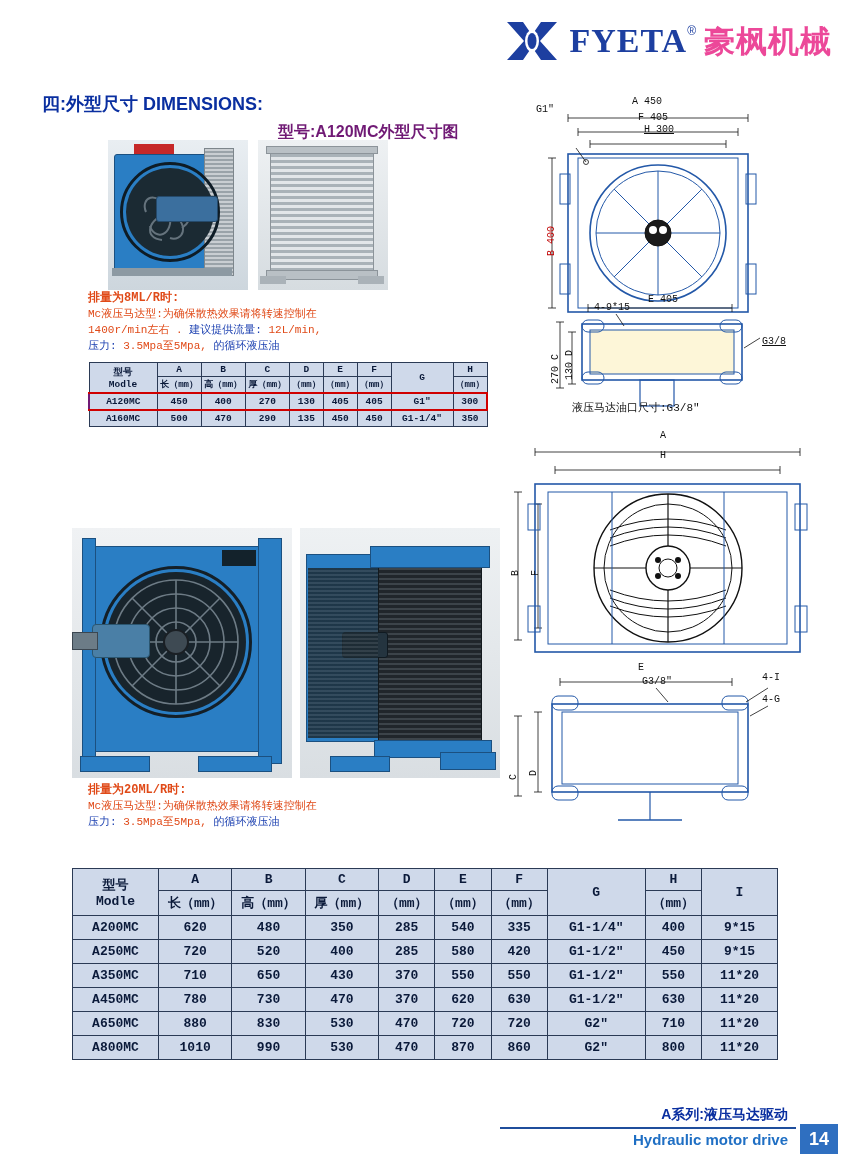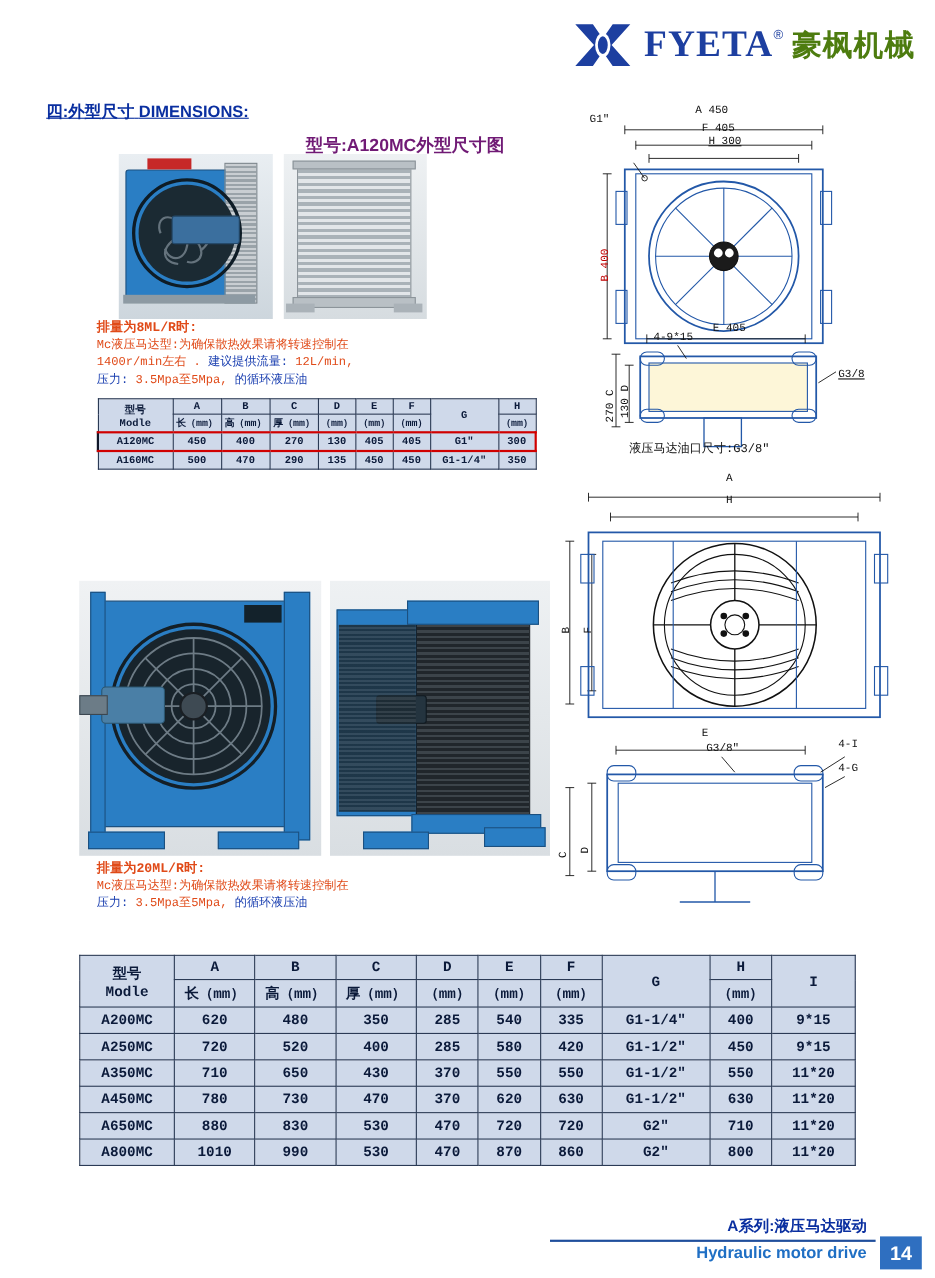--- a/index.html
+++ b/index.html
@@ -19,28 +19,28 @@
     display:flex; align-items:center; gap:8px;
   }
   .logo-mark { width:58px; height:46px; position:relative; }
   .brand-latin {
     font-family:"Liberation Serif", serif;
     font-size:34px; font-weight:bold; color:#1d3fa0;
     letter-spacing:1px; line-height:1;
   }
   .brand-reg { font-size:12px; vertical-align:super; }
   .brand-cn {
-    font-size:27px; font-weight:bold; color:#4d7c0f;
+    font-size:31px; font-weight:bold; color:#ec4899;
     line-height:1; letter-spacing:1px;
   }
 
   
   .sec-title {
     position:absolute; left:42px; top:92px;
-    font-size:15px; font-weight:bold; color:#0a2fa0;text-decoration:underline;
+    font-size:18px; font-weight:bold; color:#0a2fa0;
   }
   .sec-title .cn { color:#0a2fa0; }
   .sec-title .en { color:#0a2fa0; }
 
   .model-title-1 {
     position:absolute; left:278px; top:122px;
     font-size:16px; font-weight:bold; color:#701a75;
   }
   .model-title-2 {
     position:absolute; left:85px; top:457px;
@@ -84,21 +84,21 @@
     font-family:"Liberation Mono", monospace;
   }
   table.spec th, table.spec td {
     border:1px solid #2b3a55; text-align:center; color:#0b1a3a;
     background:#cfd9ea;
   }
   #table1 { left:88px; top:362px; width:400px; font-size:9.5px; }
   #table1 th { font-weight:bold; padding:1px 0; }
   #table1 td { padding:2px 0; font-weight:bold; }
   #table1 tr.hl td { border-top:2px solid #d00000; border-bottom:2px solid #d00000; }
-  #table1 tr.hl td:first-child { border-left:2px solid #0f172a; }
+  #table1 tr.hl td:first-child { border-left:2px solid #701a75; }
   #table1 tr.hl td:last-child { border-right:2px solid #d00000; }
 
   #table2 { left:72px; top:868px; width:706px; font-size:13px; }
   #table2 th { font-weight:bold; padding:3px 0; font-size:13px; }
   #table2 td { padding:4px 0; font-weight:bold; }
   .sub { font-size:9px; }
 
   
   .draw { position:absolute; }
   .dim-txt { position:absolute; font-family:"Liberation Mono", monospace; font-size:10px; color:#111; }

